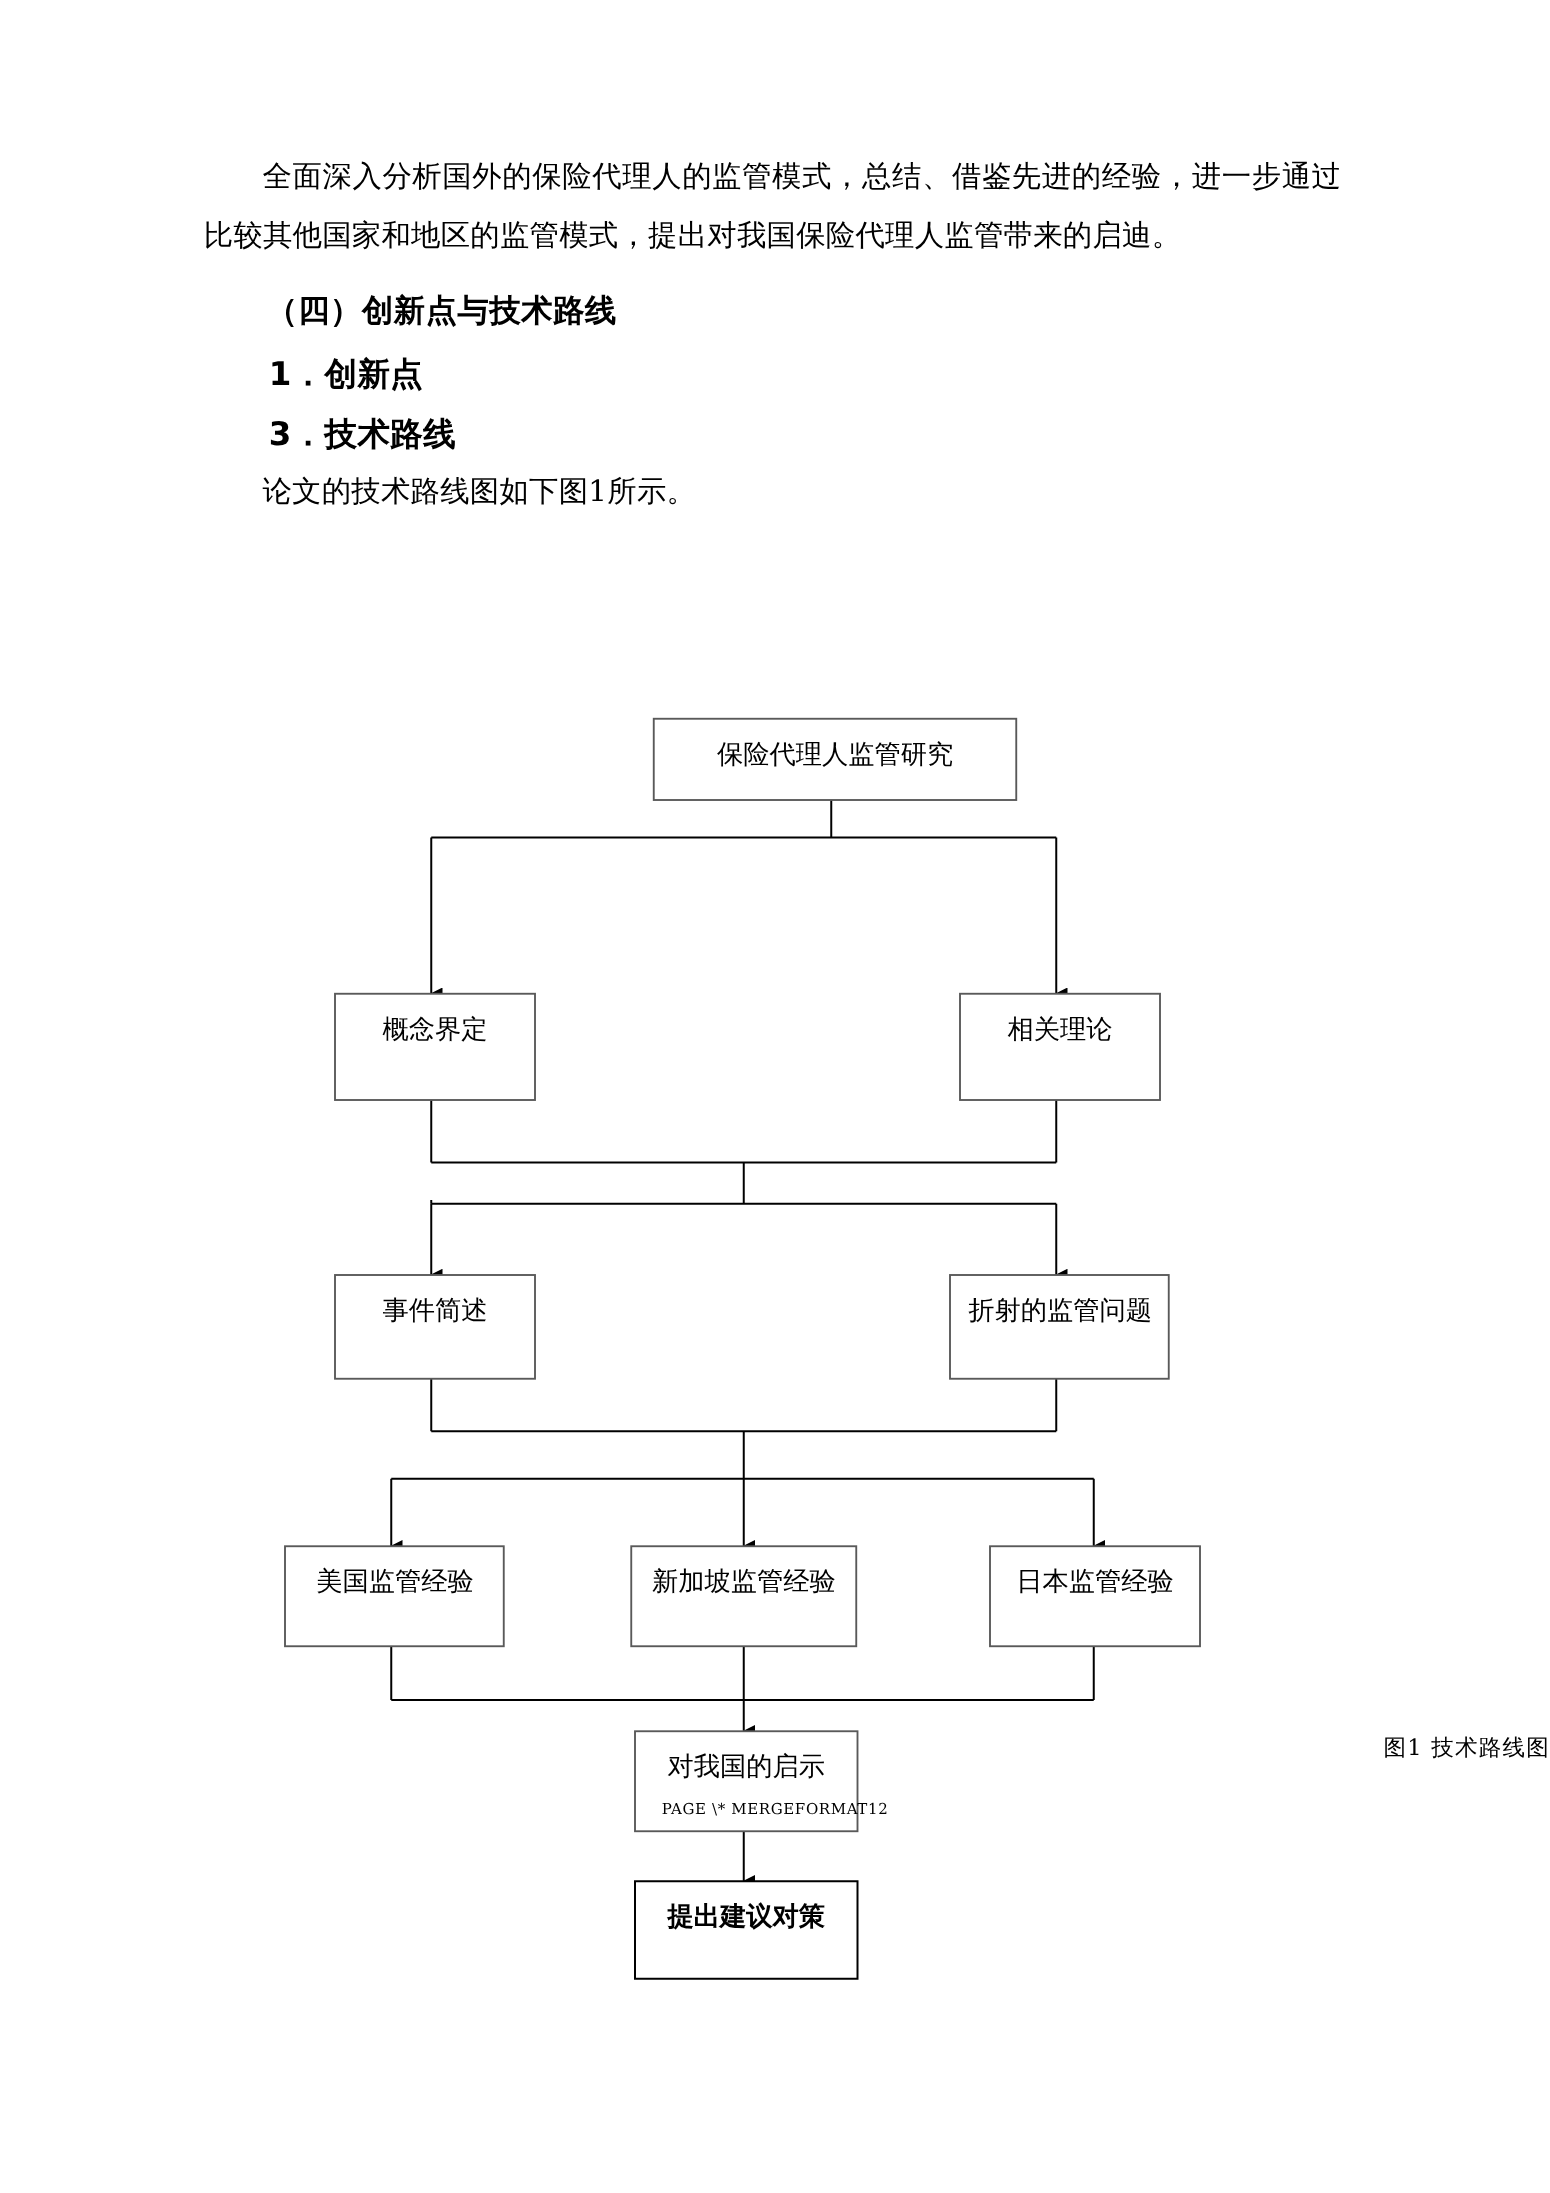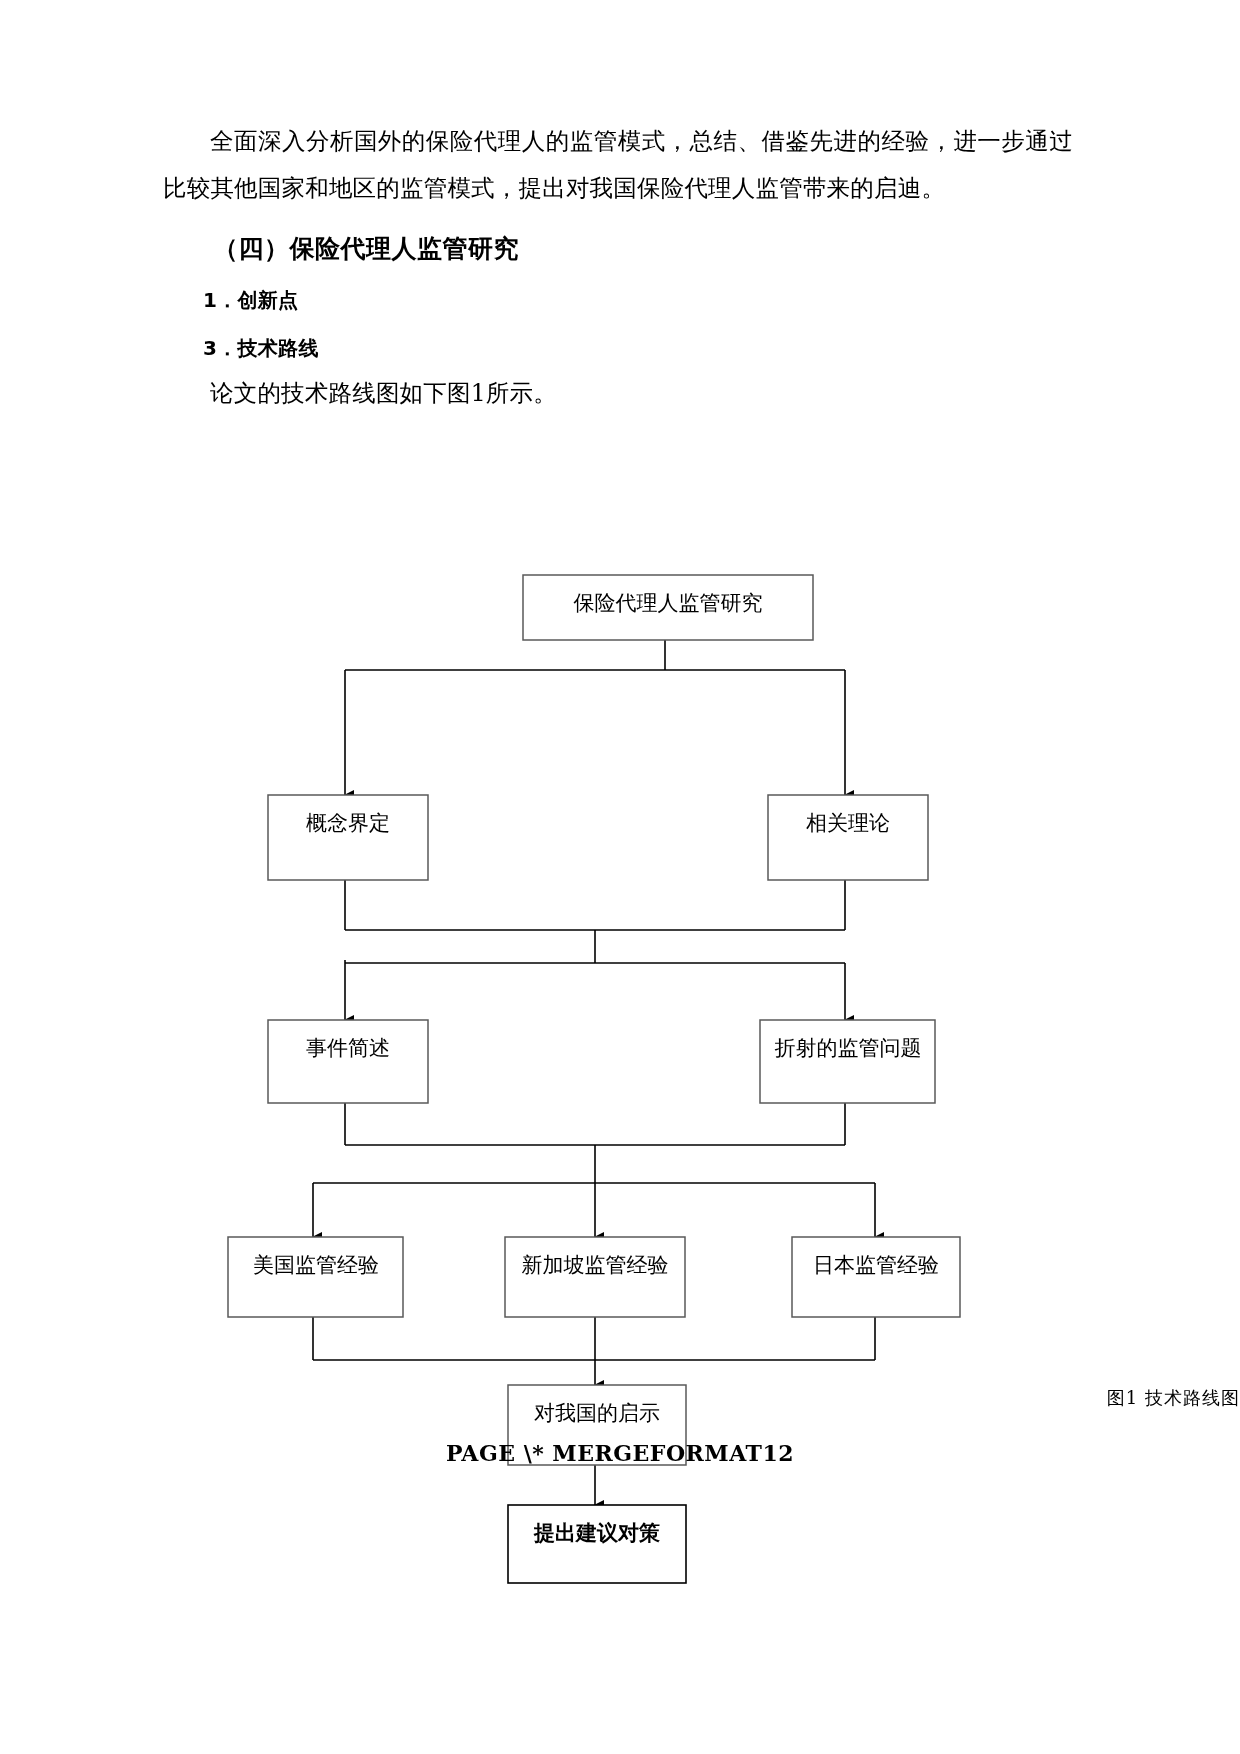--- a/index.html
+++ b/index.html
@@ -32,21 +32,21 @@
     font-family:"DejaVu Sans","Liberation Sans",sans-serif;
     font-size:25px;
     font-weight:bold;
     line-height:46px;
     text-indent:2em;
     letter-spacing:0.5px;
   }
   h3.sub {
     margin:4px 0 0 0;
     font-family:"DejaVu Sans","Liberation Sans",sans-serif;
-    font-size:20px;
+    font-size:26px;
     font-weight:bold;
     line-height:44px;
     text-indent:2em;
     letter-spacing:0.3px;
   }
 
   
   .flow { position:absolute; left:0; top:565px; width:996px; height:850px; }
   .flow svg { display:block; }
   .boxtext {
@@ -61,34 +61,34 @@
     text-align:right;
     font-family:"DejaVu Serif","Liberation Serif",serif;
     font-size:18px;
     letter-spacing:1px;
   }
   .footer {
     position:absolute;
     left:0; top:1440px; width:1240px;
     text-align:center;
     font-family:"DejaVu Serif","Liberation Serif",serif;
-    font-size:22px;
-    font-weight:bold;
+    font-size:12px;
+    font-weight:normal;
     letter-spacing:0.5px;
   }
 </style>
 </head>
 <body>
 
 <div class="page">
 
   <div class="textblock">
     <p class="body">全面深入分析国外的保险代理人的监管模式，总结、借鉴先进的经验，进一步通过比较其他国家和地区的监管模式，提出对我国保险代理人监管带来的启迪。</p>
 
-    <h2 class="sec">（四）保险代理人监管研究</h2>
+    <h2 class="sec">（四）创新点与技术路线</h2>
 
     <h3 class="sub">1．创新点</h3>
 
 
     <h3 class="sub">3．技术路线</h3>
 
     <p class="body">论文的技术路线图如下图1所示。</p>
   </div>
 
   <div class="flow">

